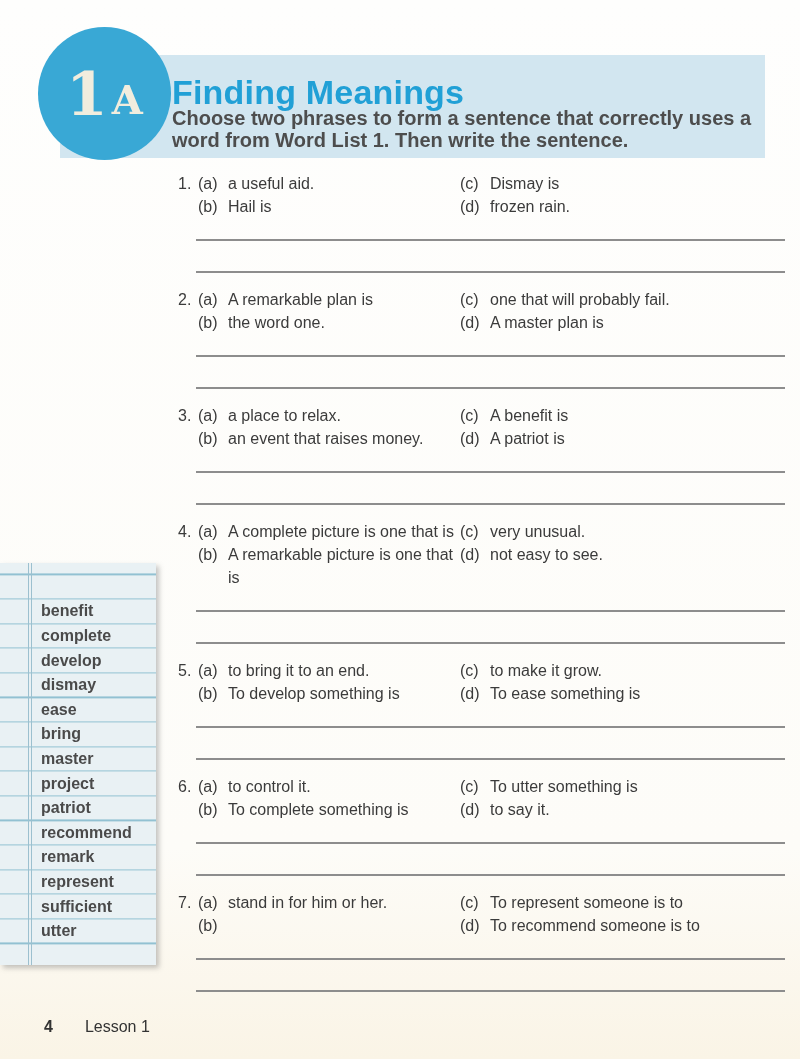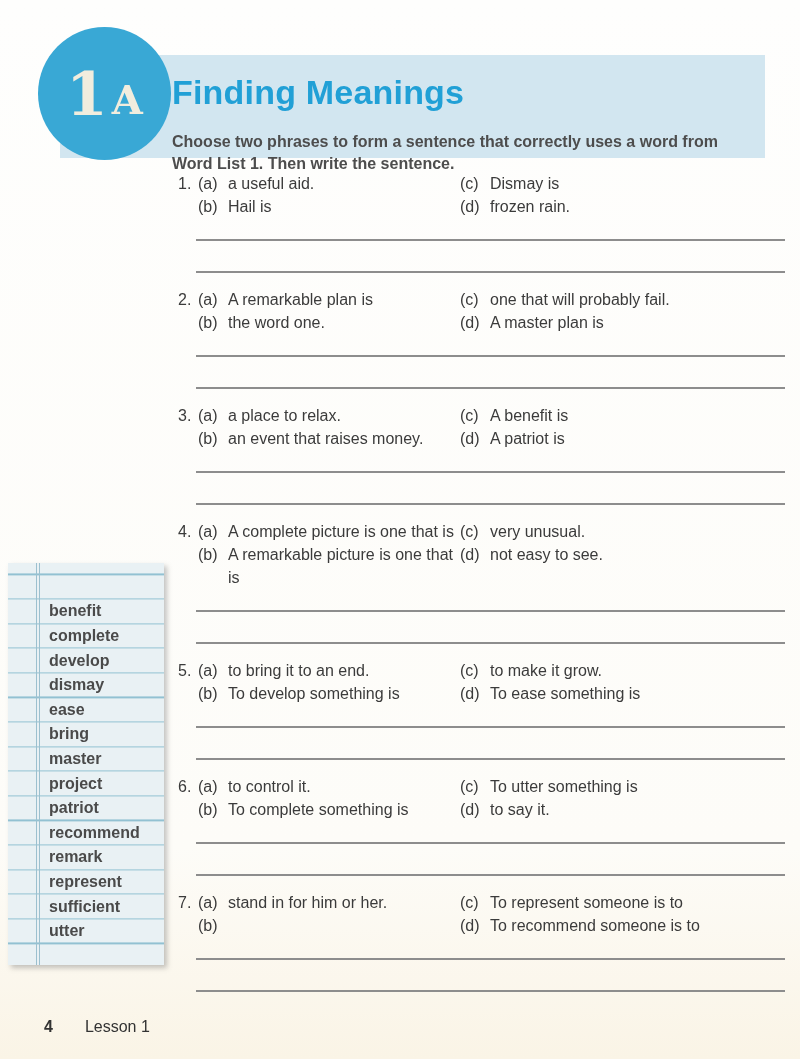--- a/index.html
+++ b/index.html
@@ -24,25 +24,24 @@
     left: 112px; top: 18px;
     font-size: 34px;
     font-weight: bold;
     letter-spacing: 0.2px;
     color: #21a0d6;
   }
   .header-instructions {
     position: absolute;
     left: 112px; top: 52px;
     width: 580px;
-    font-size: 16px;
+    font-size: 20px;
     font-weight: bold;
     line-height: 22px;
     color: #4d4d4d;
-    margin-top: 24px;
   }
 
   
   .lesson-badge {
     position: absolute;
     left: 38px; top: 27px;
     width: 133px; height: 133px;
     border-radius: 50%;
     background: #39a8d5;
     display: flex;
@@ -97,21 +96,20 @@
     position: absolute;
     left: 0; top: 563px;
     width: 156px; height: 402px;
     background-color: #e9f1f4;
     background-image: repeating-linear-gradient(
       to bottom,
       transparent 0px, transparent 23.4px,
       #92c1d2 23.4px, #92c1d2 24.6px);
     background-position: 0 -12.6px;
     box-shadow: 3px 3px 5px rgba(90, 90, 90, 0.35);
-    margin-left: 8px;
   }
   .word-panel-margin-rule {
     position: absolute;
     left: 28px; top: 0;
     width: 4px; height: 100%;
     border-left: 1px solid #9cc0cf;
     border-right: 1px solid #9cc0cf;
   }
   .word-list {
     position: absolute;

